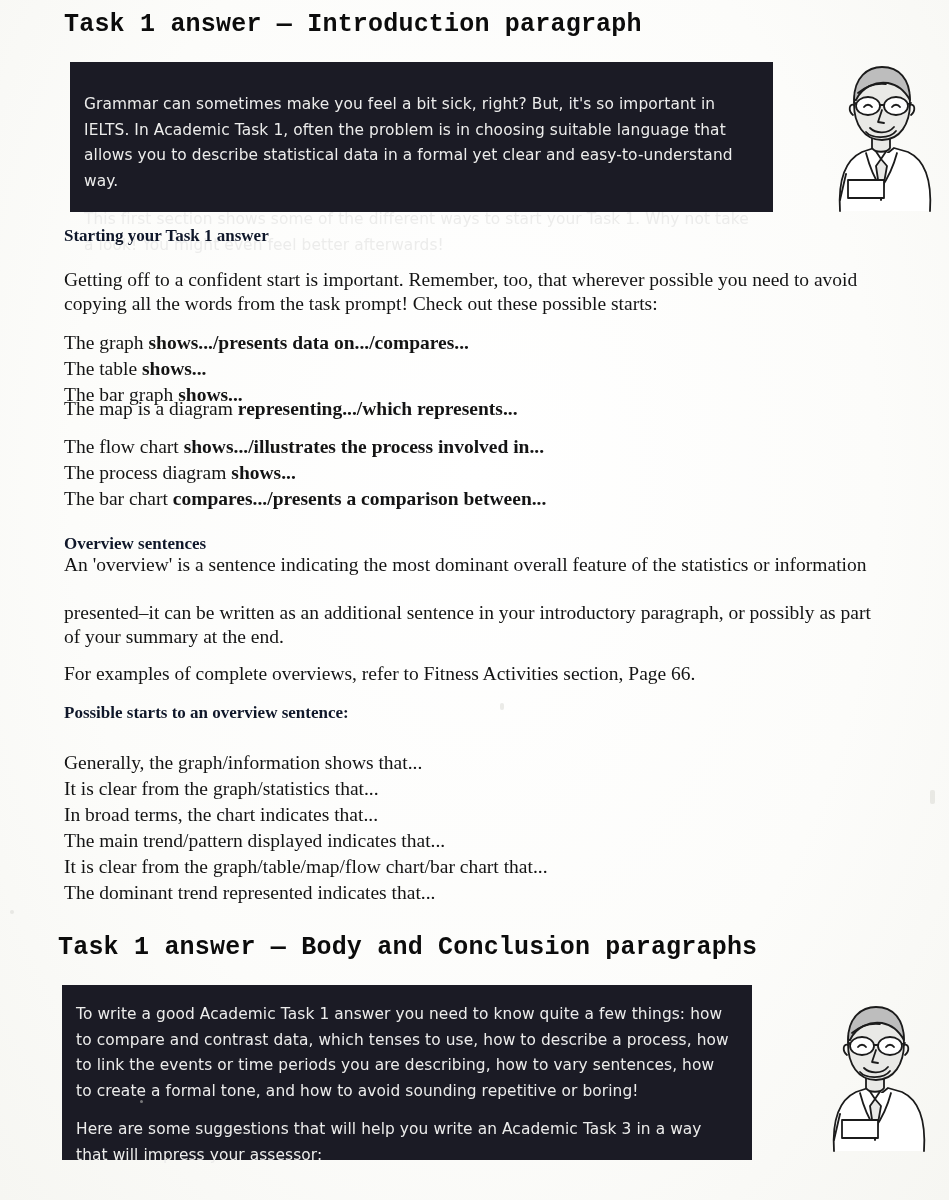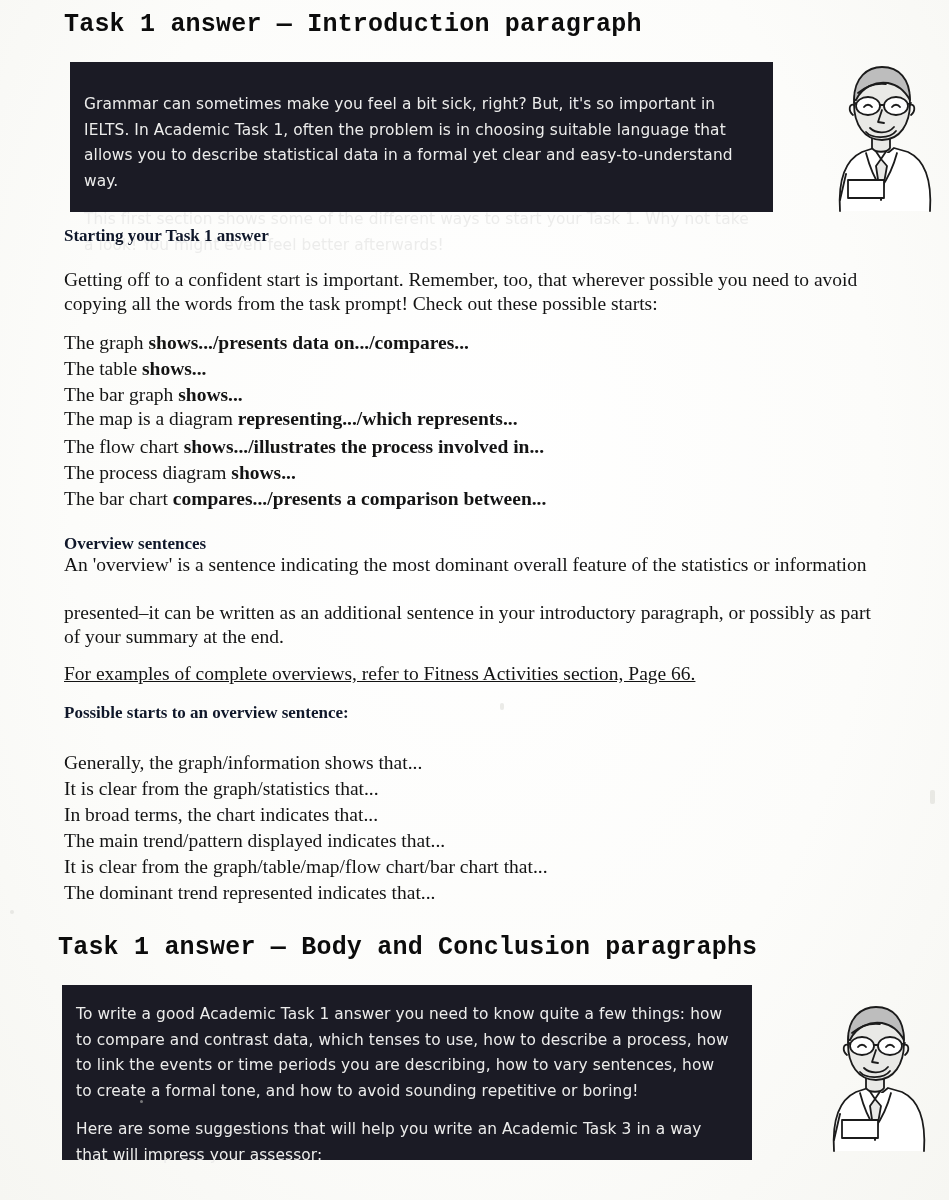--- a/index.html
+++ b/index.html
@@ -167,40 +167,40 @@
 
   <div class="line" style="left:64px; top:330px;">
     <span>The graph </span><b>shows.../presents data on.../compares...</b>
   </div>
   <div class="line" style="left:64px; top:356px;">
     <span>The table </span><b>shows...</b>
   </div>
   <div class="line" style="left:64px; top:382px;">
     <span>The bar graph </span><b>shows...</b>
   </div>
-  <div class="line" style="left:64px; top:406px;text-align:right;">
+  <div class="line" style="left:64px; top:396px;text-align:right;">
     <span>The map is a diagram </span><b>representing.../which represents...</b>
   </div>
   <div class="line" style="left:64px; top:434px;">
     <span>The flow chart </span><b>shows.../illustrates the process involved in...</b>
   </div>
   <div class="line" style="left:64px; top:460px;">
     <span>The process diagram </span><b>shows...</b>
   </div>
   <div class="line" style="left:64px; top:486px;">
     <span>The bar chart </span><b>compares.../presents a comparison between...</b>
   </div>
 
   <div class="h2" style="left:64px; top:534px;">Overview sentences</div>
 
   <div class="line" style="left:64px; top:552px;">An 'overview' is a sentence indicating the most dominant overall feature of the statistics or information</div>
   <div class="line" style="left:64px; top:600px;">presented–it can be written as an additional sentence in your introductory paragraph, or possibly as part</div>
   <div class="line" style="left:64px; top:624px;">of your summary at the end.</div>
 
-  <div class="line" style="left:64px; top:661px;text-decoration:underline;">For examples of complete overviews, refer to Fitness Activities section, Page 66.</div>
+  <div class="line" style="left:64px; top:661px;">For examples of complete overviews, refer to Fitness Activities section, Page 66.</div>
 
   <div class="h2" style="left:64px; top:703px;">Possible starts to an overview sentence:</div>
 
   <div class="line" style="left:64px; top:750px;">Generally, the graph/information shows that...</div>
   <div class="line" style="left:64px; top:776px;">It is clear from the graph/statistics that...</div>
   <div class="line" style="left:64px; top:802px;">In broad terms, the chart indicates that...</div>
   <div class="line" style="left:64px; top:828px;">The main trend/pattern displayed indicates that...</div>
   <div class="line" style="left:64px; top:854px;">It is clear from the graph/table/map/flow chart/bar chart that...</div>
   <div class="line" style="left:64px; top:880px;">The dominant trend represented indicates that...</div>
 

